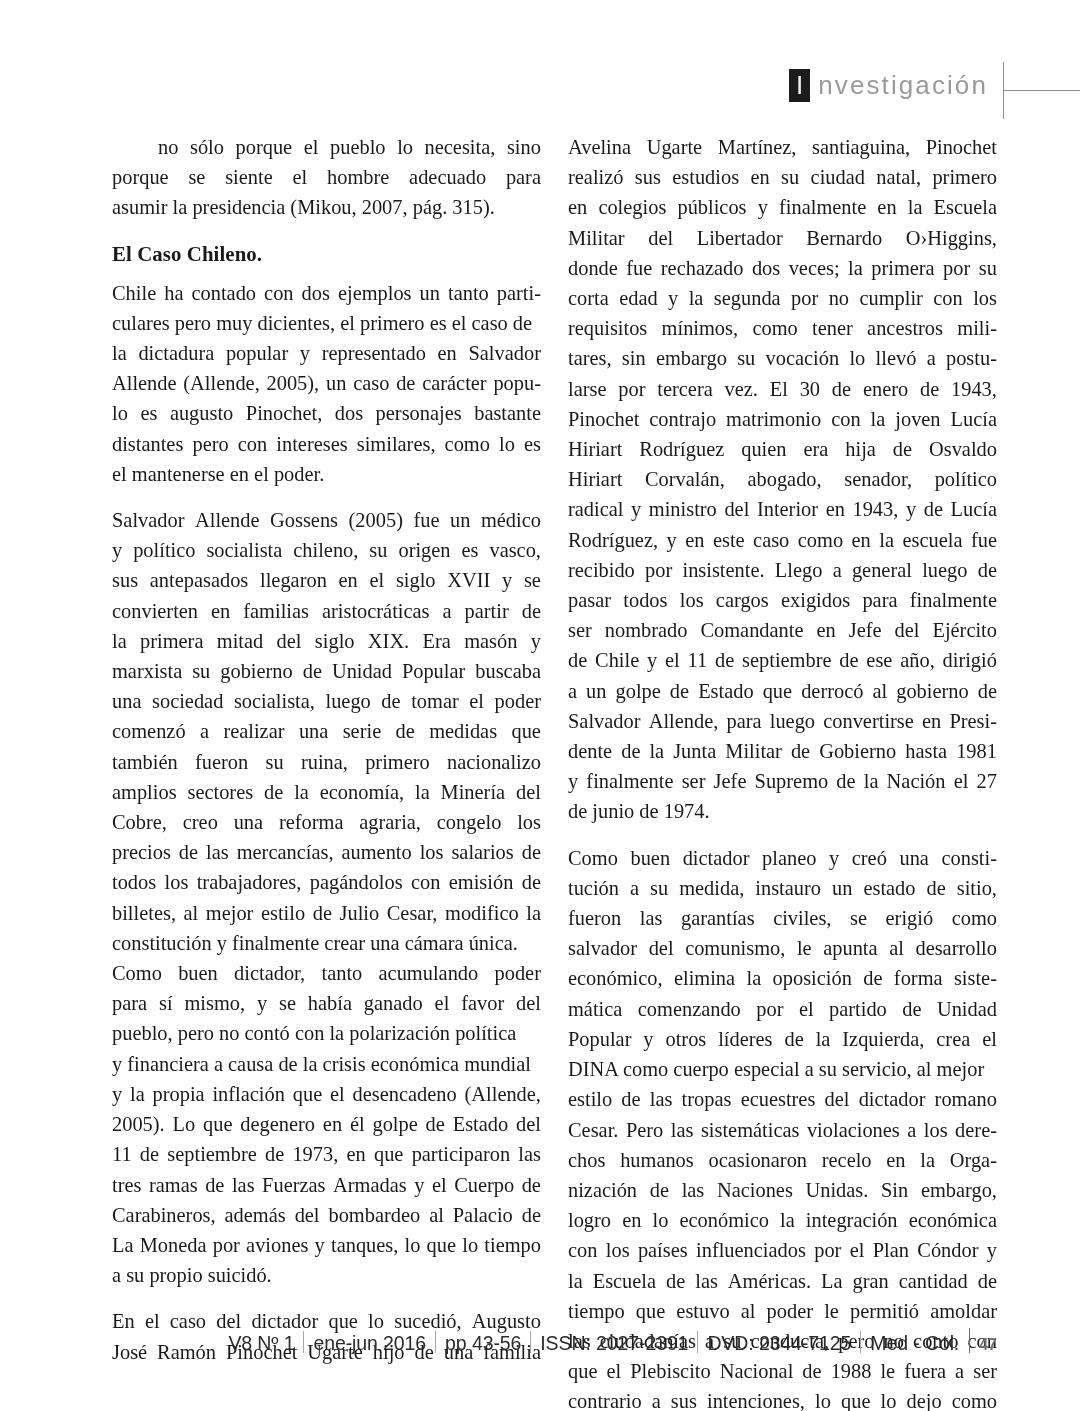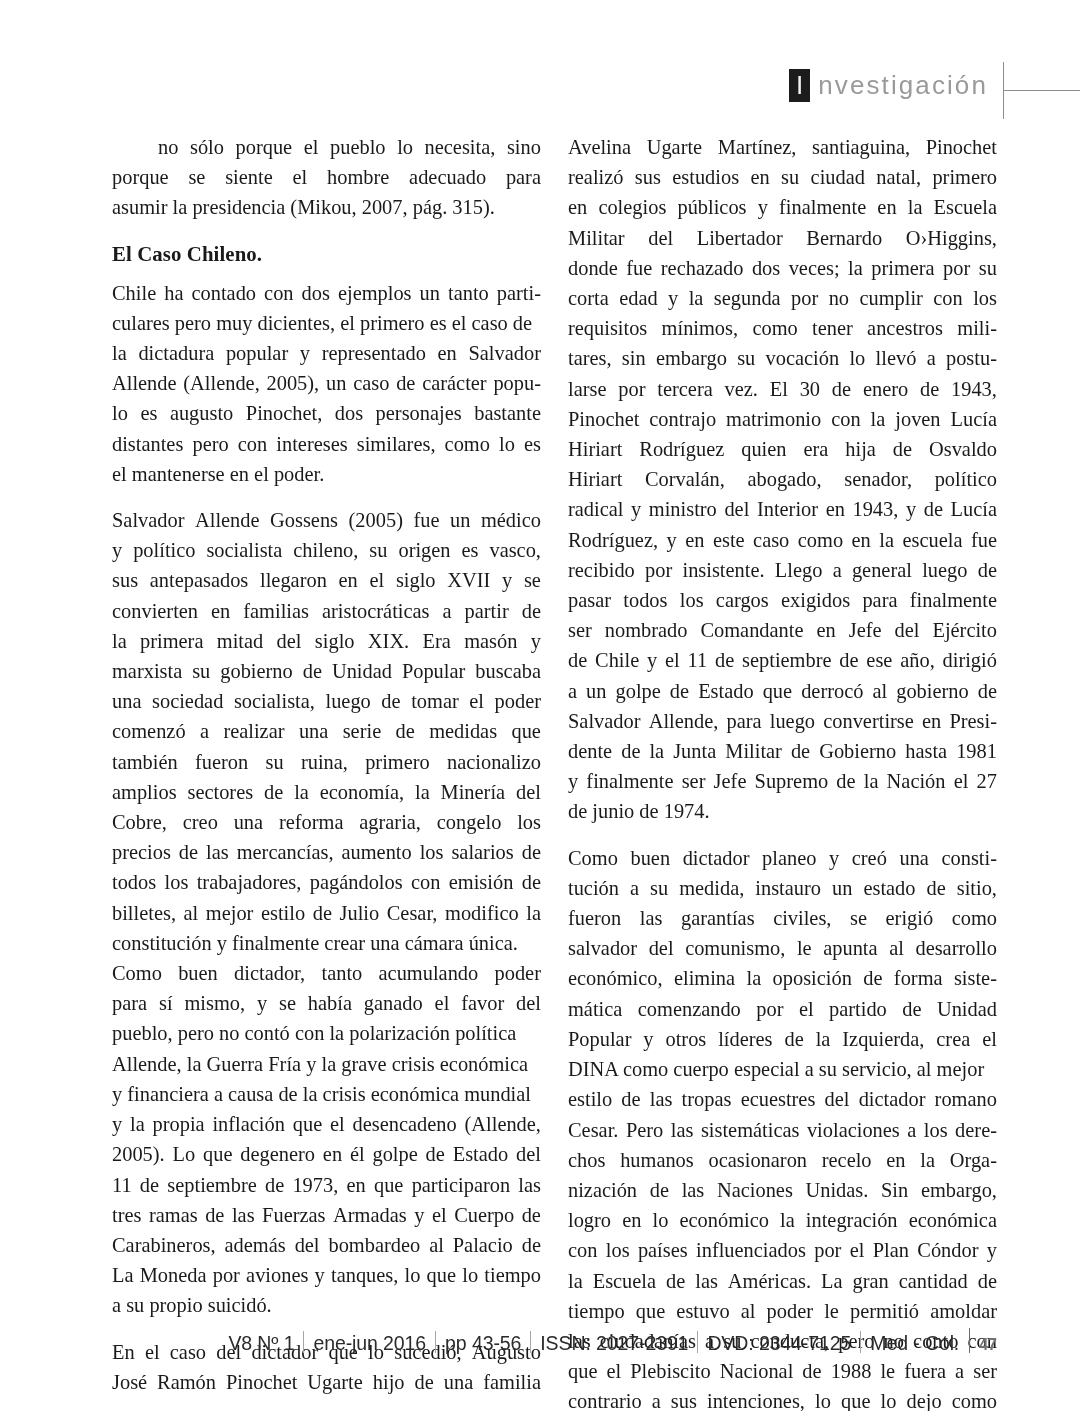--- a/index.html
+++ b/index.html
@@ -199,21 +199,20 @@
         <div class="tline j"><span>también</span><span>fueron</span><span>su</span><span>ruina,</span><span>primero</span><span>nacionalizo</span></div>
         <div class="tline j"><span>amplios</span><span>sectores</span><span>de</span><span>la</span><span>economía,</span><span>la</span><span>Minería</span><span>del</span></div>
         <div class="tline j"><span>Cobre,</span><span>creo</span><span>una</span><span>reforma</span><span>agraria,</span><span>congelo</span><span>los</span></div>
         <div class="tline j"><span>precios</span><span>de</span><span>las</span><span>mercancías,</span><span>aumento</span><span>los</span><span>salarios</span><span>de</span></div>
         <div class="tline j"><span>todos</span><span>los</span><span>trabajadores,</span><span>pagándolos</span><span>con</span><span>emisión</span><span>de</span></div>
         <div class="tline j"><span>billetes,</span><span>al</span><span>mejor</span><span>estilo</span><span>de</span><span>Julio</span><span>Cesar,</span><span>modifico</span><span>la</span></div>
         <div class="tline last">constitución y finalmente crear una cámara única.</div>
         <div class="tline j"><span>Como</span><span>buen</span><span>dictador,</span><span>tanto</span><span>acumulando</span><span>poder</span></div>
         <div class="tline j"><span>para</span><span>sí</span><span>mismo,</span><span>y</span><span>se</span><span>había</span><span>ganado</span><span>el</span><span>favor</span><span>del</span></div>
         <div class="tline last">pueblo, pero no contó con la polarización política</div>
-        <div class="tline last">Allende, la Guerra Fría y la grave crisis económica</div>
         <div class="tline last">y financiera a causa de la crisis económica mundial</div>
         <div class="tline j"><span>y</span><span>la</span><span>propia</span><span>inflación</span><span>que</span><span>el</span><span>desencadeno</span><span>(Allende,</span></div>
         <div class="tline j"><span>2005).</span><span>Lo</span><span>que</span><span>degenero</span><span>en</span><span>él</span><span>golpe</span><span>de</span><span>Estado</span><span>del</span></div>
         <div class="tline j"><span>11</span><span>de</span><span>septiembre</span><span>de</span><span>1973,</span><span>en</span><span>que</span><span>participaron</span><span>las</span></div>
         <div class="tline j"><span>tres</span><span>ramas</span><span>de</span><span>las</span><span>Fuerzas</span><span>Armadas</span><span>y</span><span>el</span><span>Cuerpo</span><span>de</span></div>
         <div class="tline j"><span>Carabineros,</span><span>además</span><span>del</span><span>bombardeo</span><span>al</span><span>Palacio</span><span>de</span></div>
         <div class="tline j"><span>La</span><span>Moneda</span><span>por</span><span>aviones</span><span>y</span><span>tanques,</span><span>lo</span><span>que</span><span>lo</span><span>tiempo</span></div>
         <div class="tline last">a su propio suicidó.</div>
       </div>
     <div class="para">

